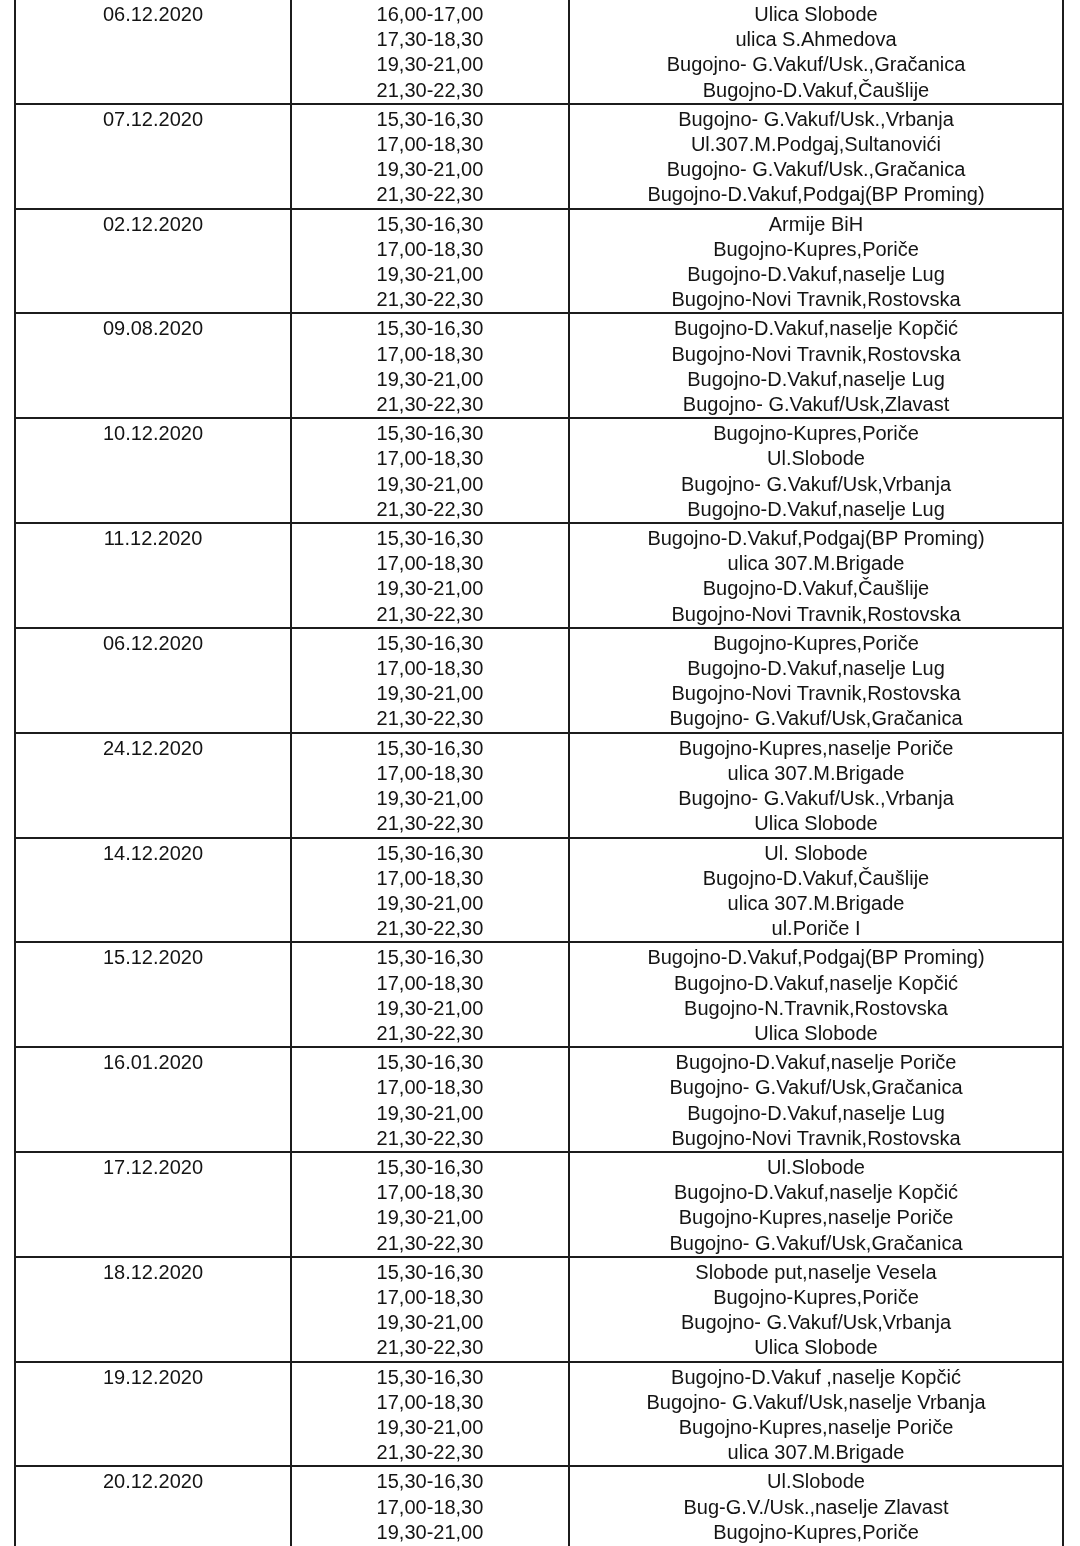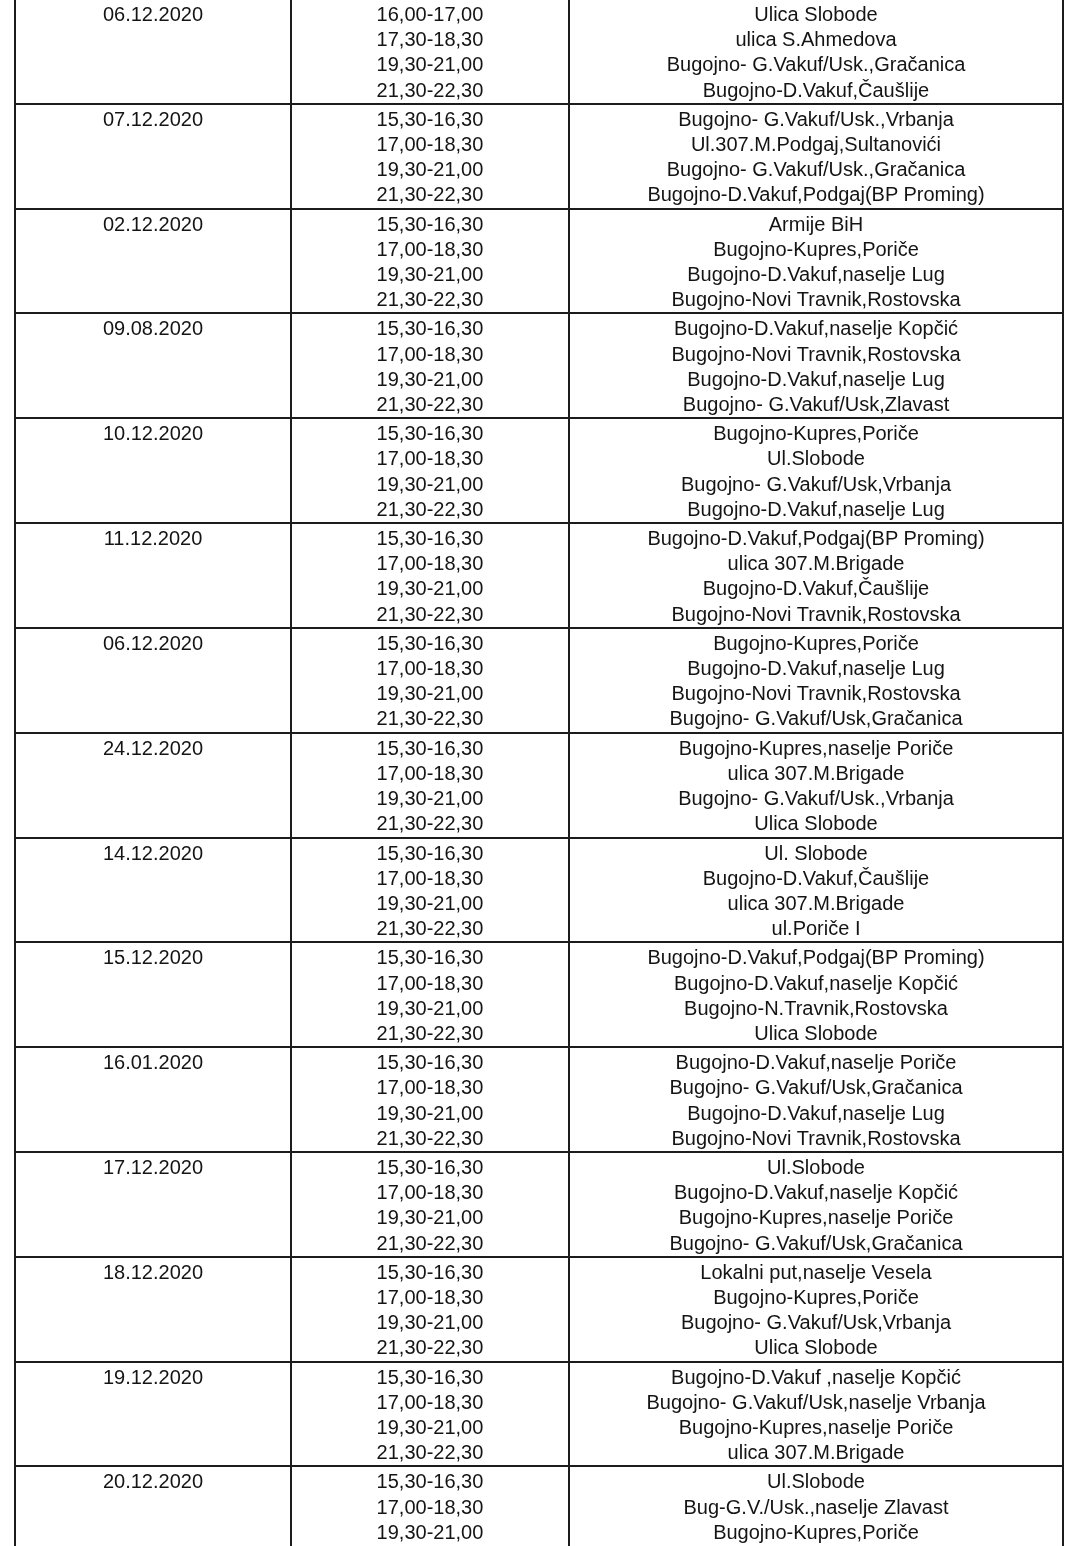--- a/index.html
+++ b/index.html
@@ -265,21 +265,21 @@
           <td>
             <div class="line">18.12.2020</div>
           </td>
           <td>
             <div class="line">15,30-16,30</div>
             <div class="line">17,00-18,30</div>
             <div class="line">19,30-21,00</div>
             <div class="line">21,30-22,30</div>
           </td>
           <td>
-            <div class="line">Lokalni put,naselje Vesela</div>
+            <div class="line">Slobode put,naselje Vesela</div>
             <div class="line">Bugojno-Kupres,Poriče</div>
             <div class="line">Bugojno- G.Vakuf/Usk,Vrbanja</div>
             <div class="line">Ulica Slobode</div>
           </td>
         </tr>
         <tr>
           <td>
             <div class="line">19.12.2020</div>
           </td>
           <td>

